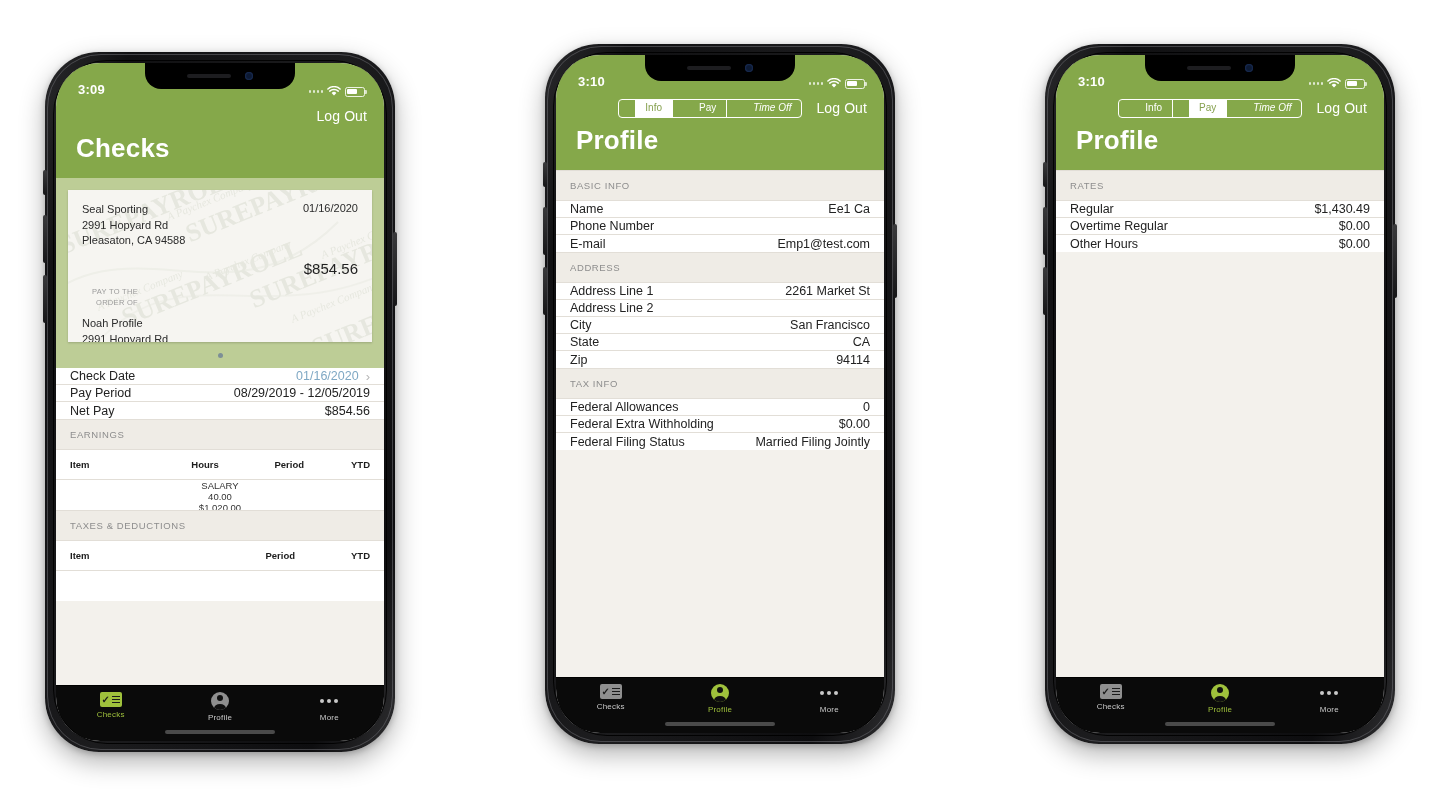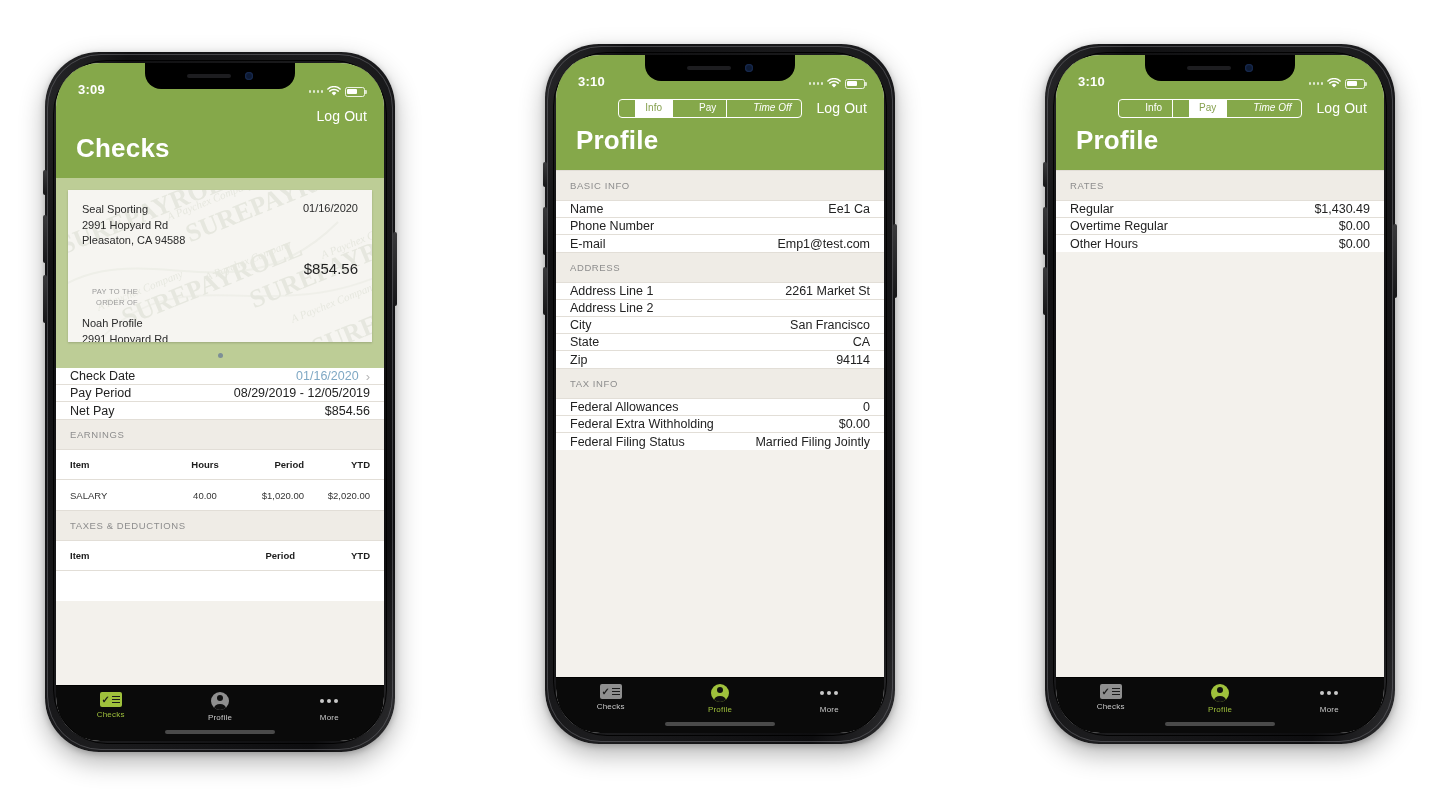--- a/index.html
+++ b/index.html
@@ -138,21 +138,21 @@
   .vwrap { display:flex; align-items:center; }
 
   .sec-head {
     background: var(--greysec); height:31px; display:flex; align-items:center;
     padding:0 14px; font-size:9.5px; color:#8d8d8d; letter-spacing:.6px;
     border-top:1px solid var(--line); border-bottom:1px solid var(--line);
   }
 
   .tbl { background:#fff; }
   .trow { display:flex; height:30px; align-items:center; padding:0 14px; border-bottom:1px solid var(--line); }
-  .trow:last-child { border-bottom:none; }
+  .trow:last-child { border-bottom:none;flex-direction:column; }
   .trow.head .c { font-weight:700; font-size:9.5px; color:#1c1c1c; }
   .trow .c { font-size:9.5px; color:#333; }
   .c.c1 { flex: 0 0 34%; text-align:left; }
   .c.c2 { flex: 0 0 22%; text-align:center; }
   .c.c3 { flex: 0 0 22%; text-align:right; }
   .c.c4 { flex: 0 0 22%; text-align:right; }
   .c.d1 { flex: 0 0 50%; text-align:left; }
   .c.d2 { flex: 0 0 25%; text-align:right; }
   .c.d3 { flex: 0 0 25%; text-align:right; }
   .filler { flex:1 1 auto; background:#f3f1ec; }

